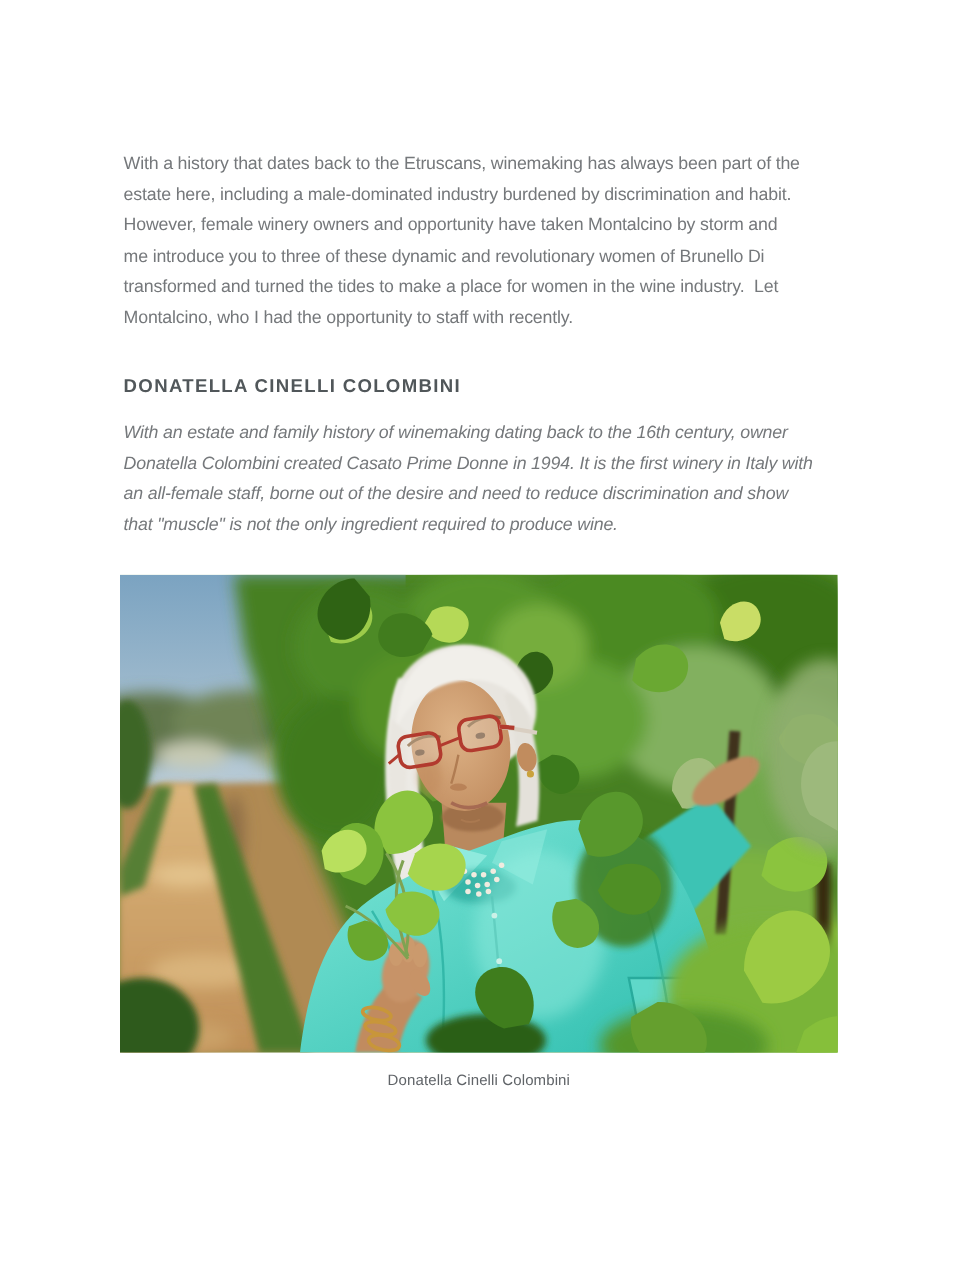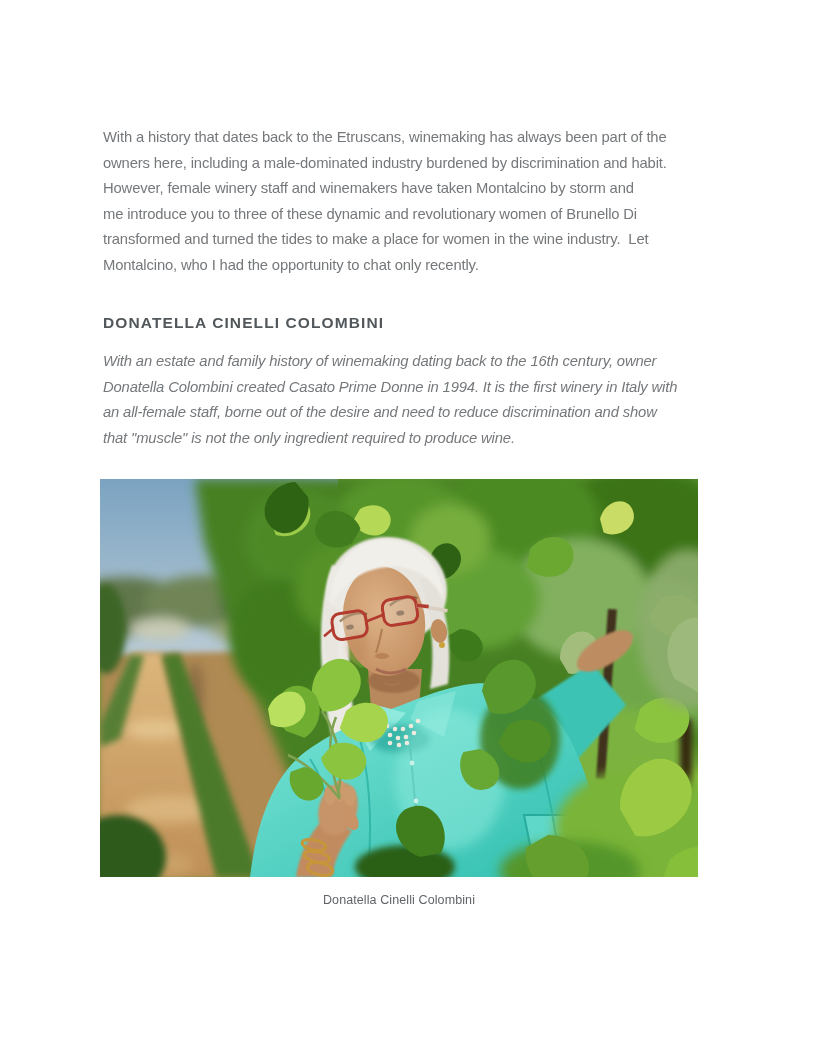--- a/index.html
+++ b/index.html
@@ -43,25 +43,25 @@
     color:#606468;
   }
 </style>
 </head>
 <body>
 
 <div class="page">
 
   <div class="textblock" id="intro">
     <div class="body-line">With a history that dates back to the Etruscans, winemaking has always been part of the</div>
-    <div class="body-line">owners here, including a male-dominated industry burdened by discrimination and habit.</div>
-    <div class="body-line">However, female winery staff and winemakers have taken Montalcino by storm and</div>
+    <div class="body-line">estate here, including a male-dominated industry burdened by discrimination and habit.</div>
+    <div class="body-line">However, female winery owners and opportunity have taken Montalcino by storm and</div>
     <div class="body-line">me introduce you to three of these dynamic and revolutionary women of Brunello Di</div>
     <div class="body-line">transformed and turned the tides to make a place for women in the wine industry.  Let</div>
-    <div class="body-line">Montalcino, who I had the opportunity to chat only recently.</div>
+    <div class="body-line">Montalcino, who I had the opportunity to staff with recently.</div>
   </div>
 
   <h2 id="heading">DONATELLA CINELLI COLOMBINI</h2>
 
   <div class="textblock" id="winery">
     <div class="body-line">With an estate and family history of winemaking dating back to the 16th century, owner</div>
     <div class="body-line">Donatella Colombini created Casato Prime Donne in 1994. It is the first winery in Italy with</div>
     <div class="body-line">an all-female staff, borne out of the desire and need to reduce discrimination and show</div>
     <div class="body-line">that "muscle" is not the only ingredient required to produce wine.</div>
   </div>

